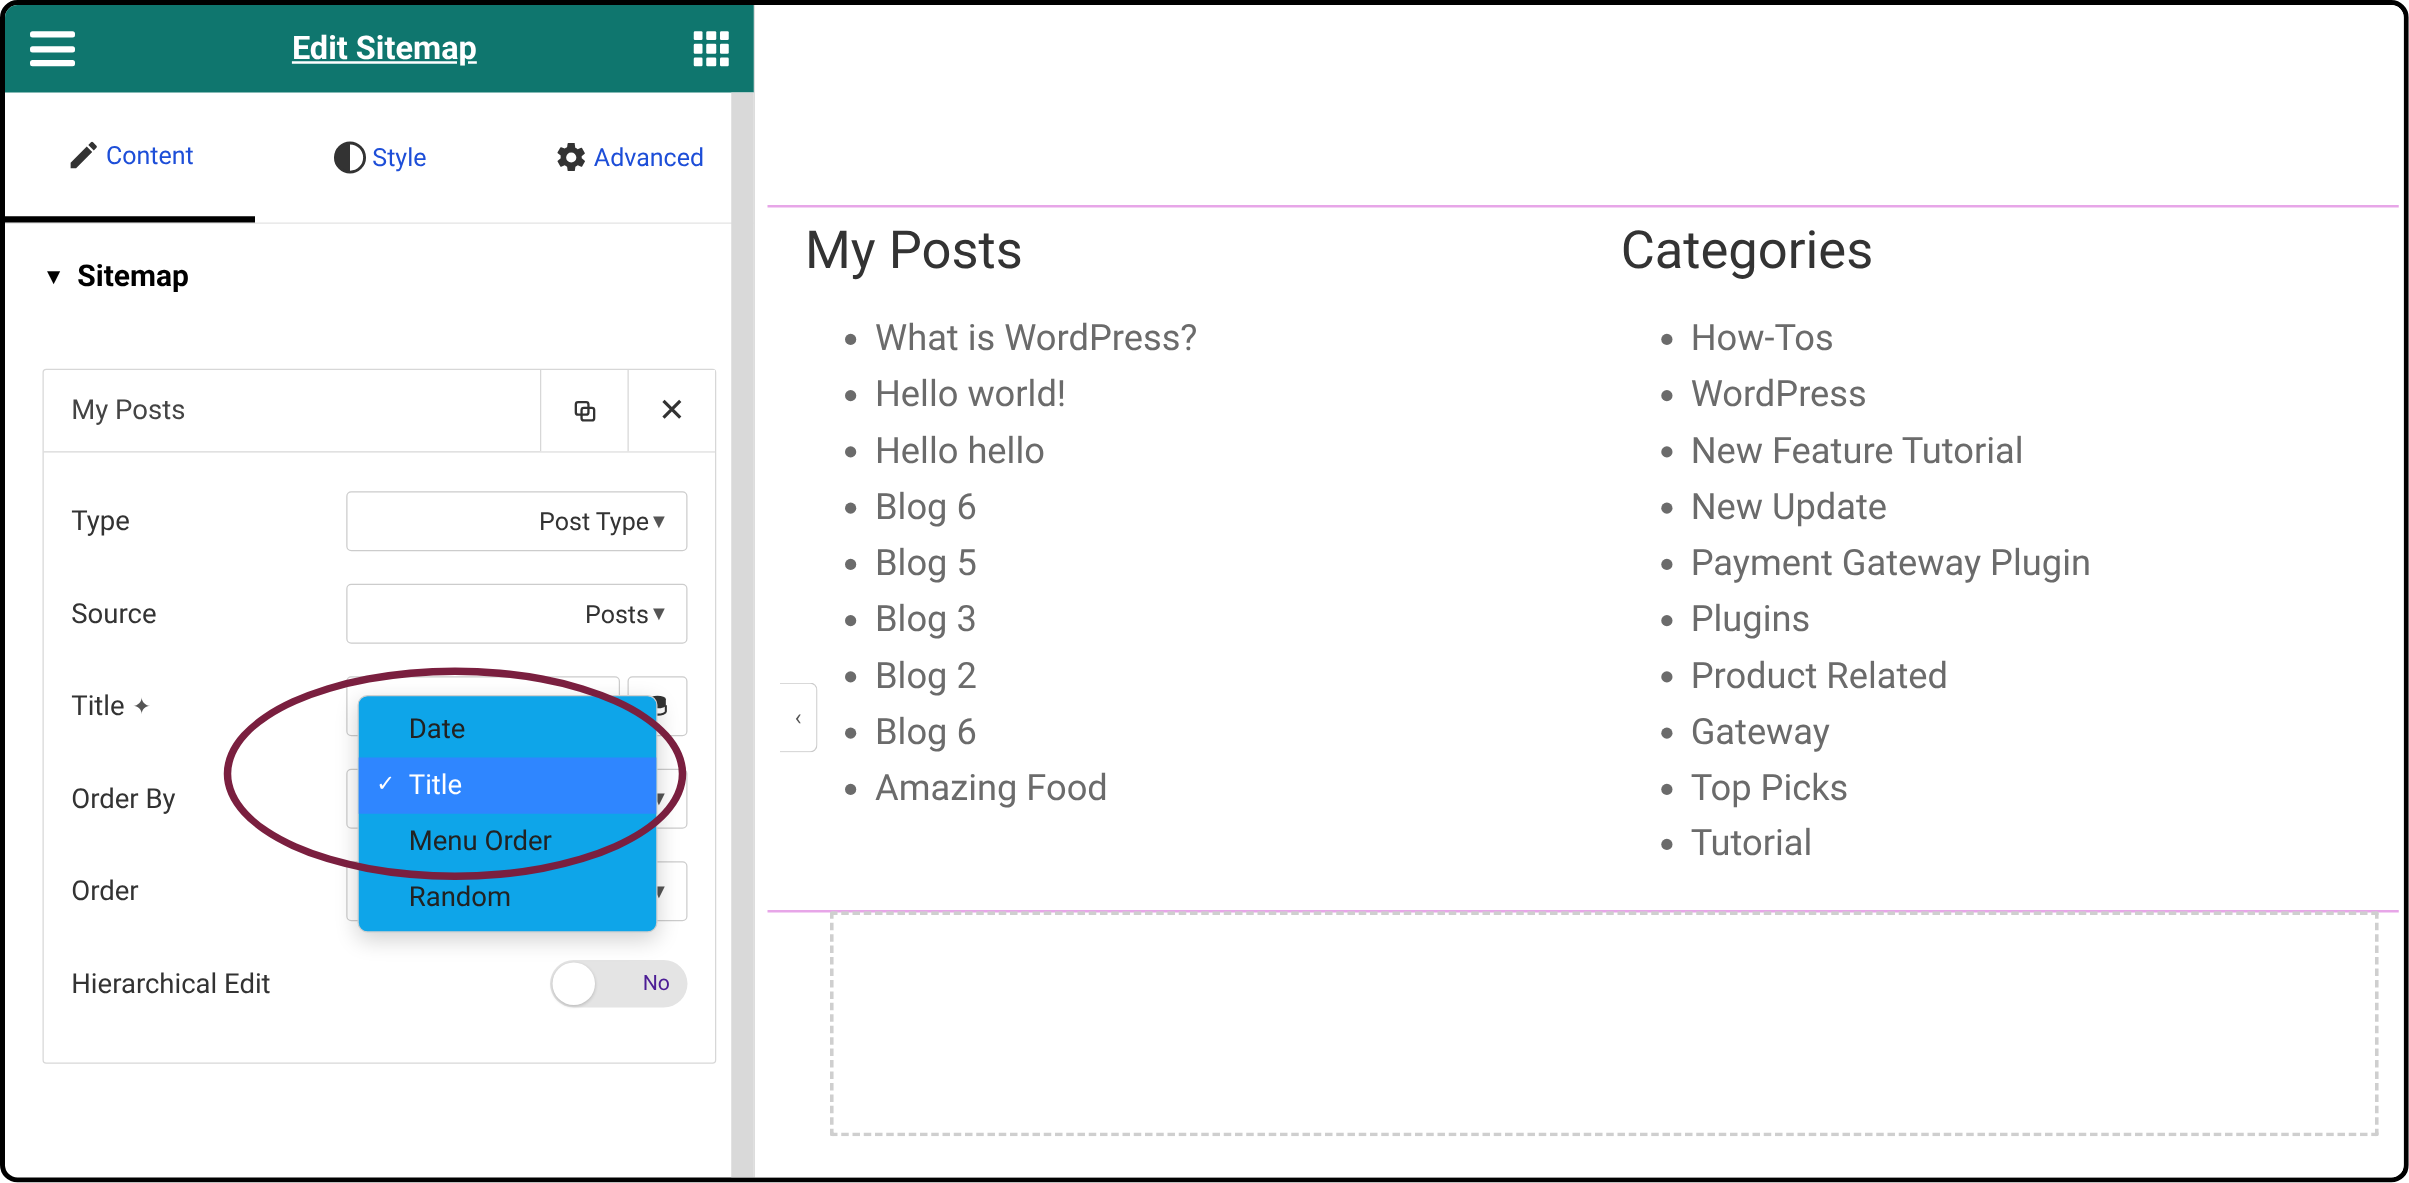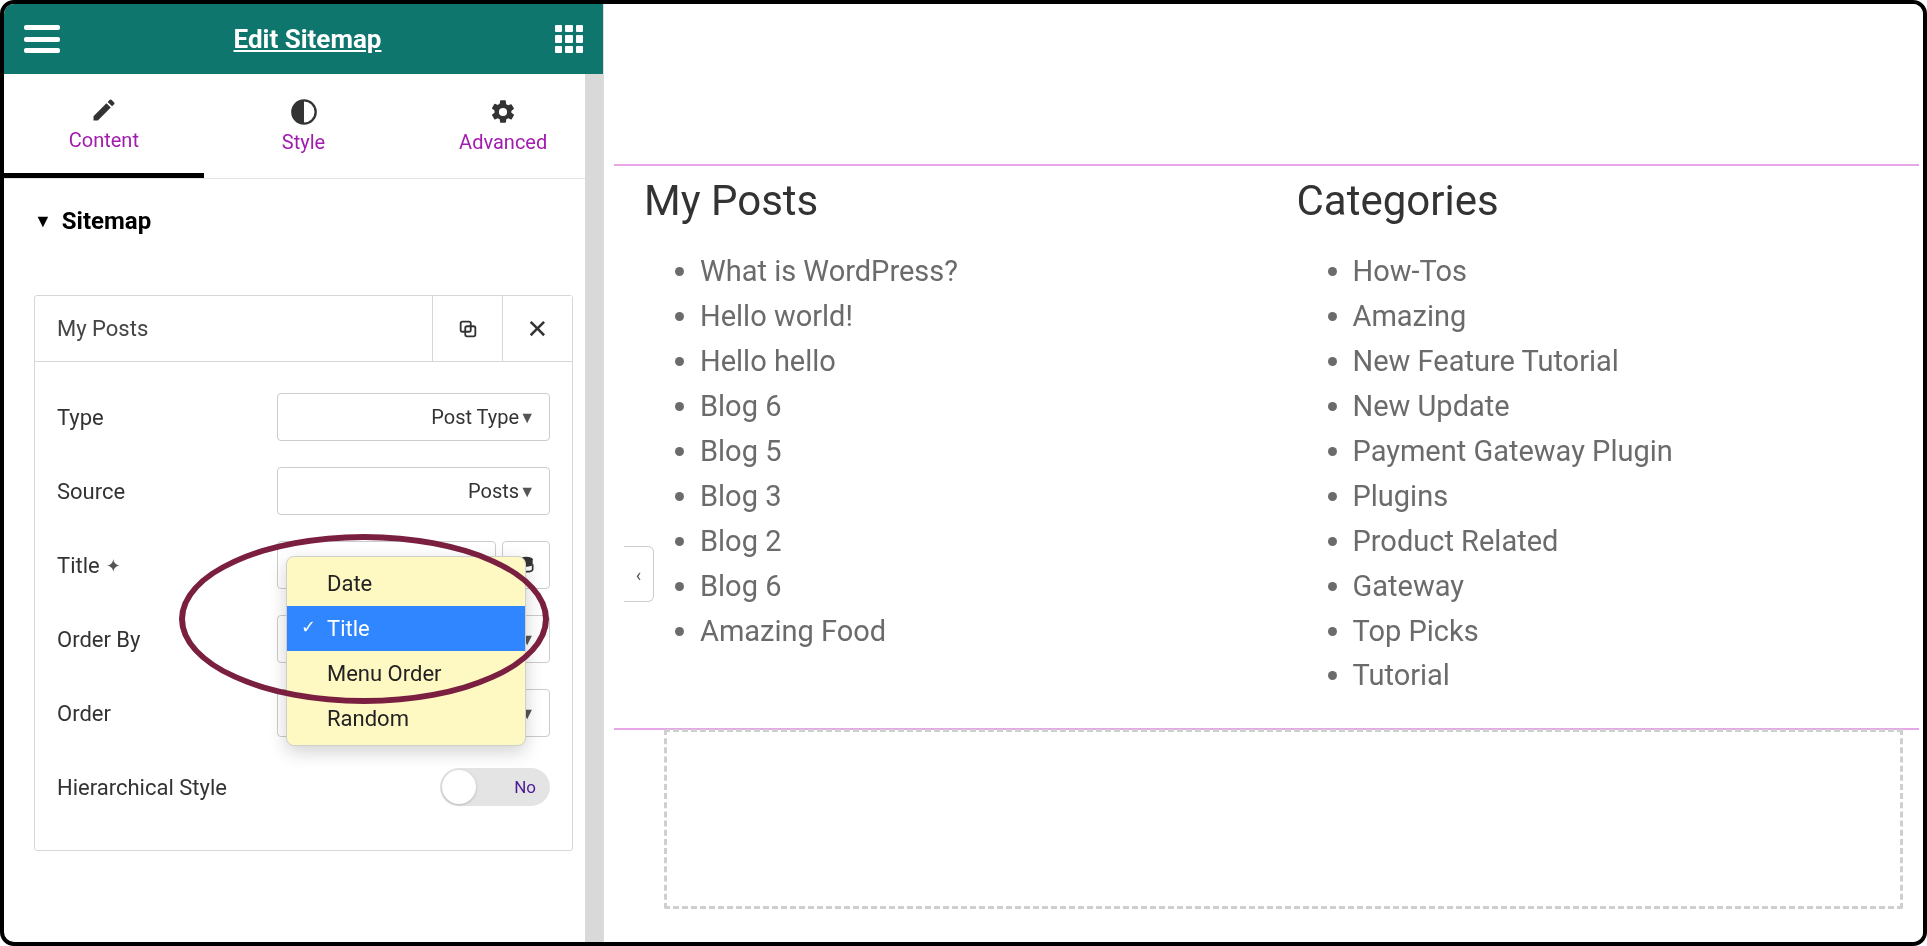--- a/index.html
+++ b/index.html
@@ -26,22 +26,22 @@
   .panel-title { font-size: 26px; font-weight: 700; }
   .hamburger { width: 36px; height: 28px; display: flex; flex-direction: column; justify-content: space-between; cursor: pointer; }
   .hamburger span { display: block; height: 5px; background: #fff; border-radius: 2px; }
   .apps-grid { width: 28px; height: 28px; display: grid; grid-template-columns: repeat(3,1fr); grid-template-rows: repeat(3,1fr); gap: 3px; cursor: pointer; }
   .apps-grid span { background: #fff; border-radius: 1px; }
 
   .tabs {
     display: flex; height: 105px; border-bottom: 1px solid #e4e4e4;
   }
   .tab {
-    flex: 1; display: flex; flex-direction: column; align-items: center; justify-content: center;
-    gap: 4px; cursor: pointer; color: #a21caf; font-size: 20px;
+    flex: 1; display: flex; flex-direction: row; align-items: center; justify-content: center;
+    gap: 4px; cursor: pointer; color: #1d4ed8; font-size: 20px;
   }
   .tab.active { border-bottom: 5px solid #000; font-weight: 400; }
   .tab svg, .tab .icon { width: 28px; height: 28px; fill: #333; }
 
   .panel-body {
     flex: 1; overflow-y: auto; padding: 28px 30px 60px 30px;
     position: relative;
   }
   .section-title {
     display: flex; align-items: center; gap: 10px;
@@ -88,21 +88,21 @@
     padding: 0 14px; font-size: 17px; color: #4c1d95; cursor: pointer;
   }
   .toggle .knob {
     width: 34px; height: 34px; border-radius: 50%; background: #fff;
     position: absolute; left: 2px; top: 2px; box-shadow: 0 1px 3px rgba(0,0,0,.2);
   }
 
   
   .dropdown-popup {
     position: absolute; left: 282px; top: 552px; width: 240px;
-    background: #fef9c3; border: 1px solid #cfcfcf; border-radius: 8px;
+    background: #0ea5e9; border: 1px solid #cfcfcf; border-radius: 8px;
     box-shadow: 0 6px 18px rgba(0,0,0,.18);
     padding: 4px 0; z-index: 50;
   }
   .dropdown-option {
     padding: 10px 22px 10px 40px; font-size: 22px; color: #222; cursor: pointer;
     position: relative;
   }
   .dropdown-option.selected { background: #2f86ff; color: #fff; }
   .dropdown-option.selected::before {
     content: "✓"; position: absolute; left: 14px; font-size: 18px;
@@ -276,21 +276,21 @@
             <div class="field-label">Order</div>
             <div class="field-control">
               <div class="select">
                 <span></span>
                 <span class="chev">▼</span>
               </div>
             </div>
           </div>
 
           <div class="field-row">
-            <div class="field-label" style="width:300px;">Hierarchical Style</div>
+            <div class="field-label" style="width:300px;">Hierarchical Edit</div>
             <div class="field-control" style="display:flex;justify-content:flex-end;">
               <div class="toggle">
                 <div class="knob"></div>
                 <span>No</span>
               </div>
             </div>
           </div>
 
         </div>
       </div>
@@ -325,21 +325,21 @@
           <li>Blog 2</li>
           <li>Blog 6</li>
           <li>Amazing Food</li>
         </ul>
       </div>
 
       <div class="col">
         <h2>Categories</h2>
         <ul>
           <li>How-Tos</li>
-          <li>Amazing</li>
+          <li>WordPress</li>
           <li>New Feature Tutorial</li>
           <li>New Update</li>
           <li>Payment Gateway Plugin</li>
           <li>Plugins</li>
           <li>Product Related</li>
           <li>Gateway</li>
           <li>Top Picks</li>
           <li>Tutorial</li>
         </ul>
       </div>

